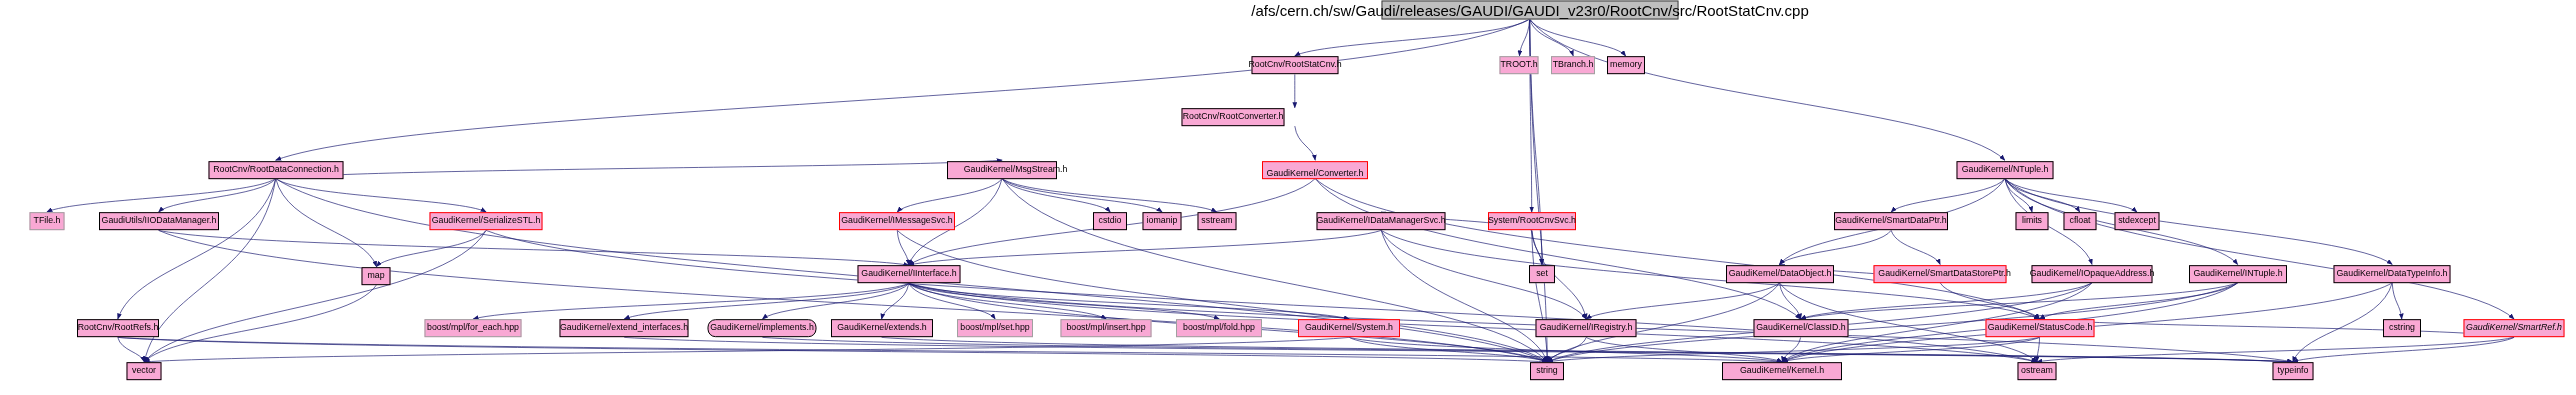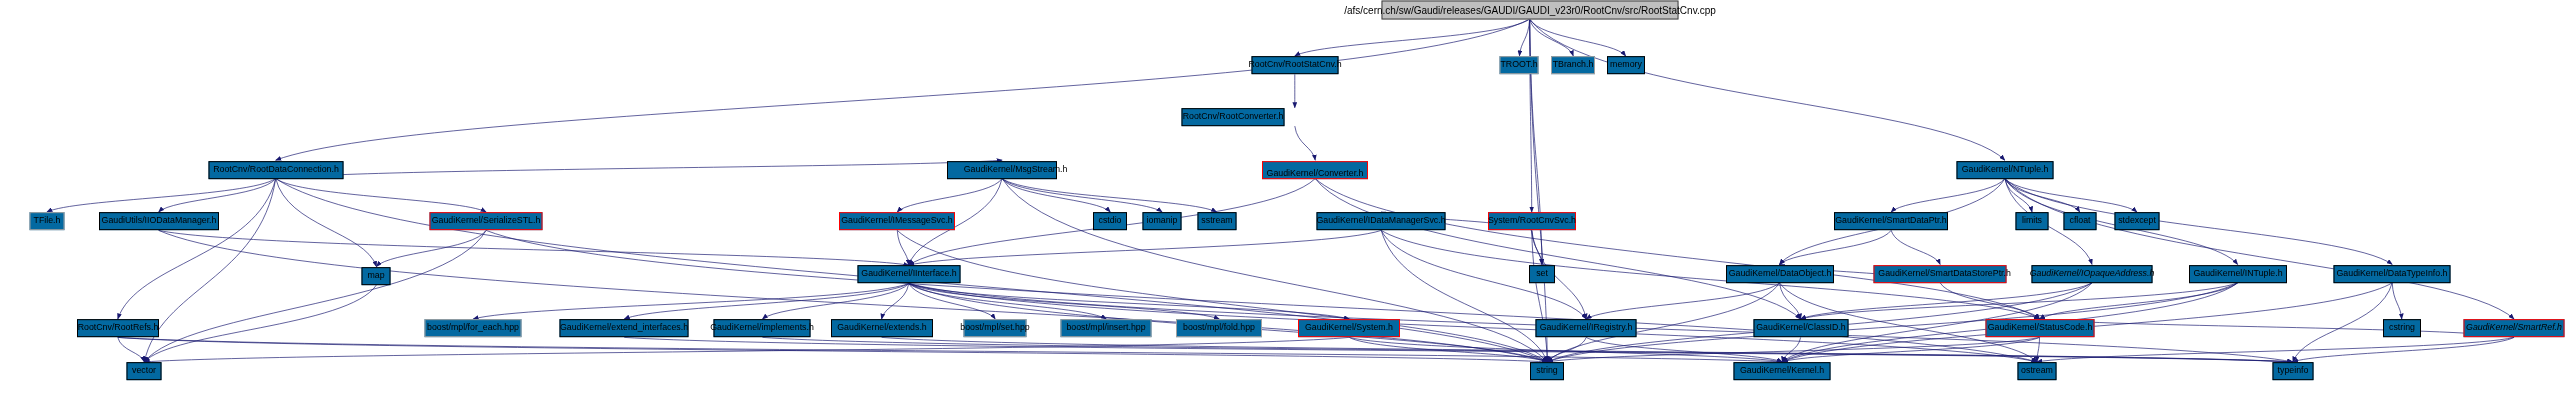--- a/index.html
+++ b/index.html
@@ -24,34 +24,34 @@
     height: 396px;
     pointer-events: none;
   }
   .node {
     position: absolute;
     box-sizing: border-box;
     display: flex;
     align-items: center;
     justify-content: center;
     white-space: nowrap;
-    background: #0369a1;
+    background: #f9a8d4;
     border: 0.7px solid #808080;
     color: #000000;
     font-size: 8.8px;
     line-height: 1;
     height: 17.7px;
     padding: 0 4.8px;
     transform: translate(-50%, -50%);
     z-index: 5;
   }
   .node.root {
     background: #bfbfbf;
     border: 0.7px solid #404040;
-    font-size: 10px;
+    font-size: 15px;
     height: 19px;
   }
   .node.hdr {
     border: 0.7px solid #000000;
   }
   .node.red {
     border: 0.7px solid #ff0000;
   }
   .node.sys {
     border: 0.7px solid #a0a0a0;
@@ -249,45 +249,45 @@
       </div>
       <div class="node hdr" style="left: 1542px; top: 274px; width: 26px;">
         <span class="node-label">set</span>
       </div>
       <div class="node hdr" style="left: 1780px; top: 274px; width: 108px;">
         <span class="node-label">GaudiKernel/DataObject.h</span>
       </div>
       <div class="node red" style="left: 1940px; top: 274px; width: 133px; padding-left: 14px;">
         <span class="node-label">GaudiKernel/SmartDataStorePtr.h</span>
       </div>
-      <div class="node hdr" style="left: 2092px; top: 274px; width: 121px; font-style: italic;">
+      <div class="node hdr" style="left: 2092px; top: 274px; width: 121px;">
         <span class="node-label">GaudiKernel/IOpaqueAddress.h</span>
       </div>
       <div class="node hdr" style="left: 2238px; top: 274px; width: 98px;">
         <span class="node-label">GaudiKernel/INTuple.h</span>
       </div>
       <div class="node hdr" style="left: 2392px; top: 274px; width: 117px;">
         <span class="node-label">GaudiKernel/DataTypeInfo.h</span>
       </div>
       <div class="node hdr" style="left: 118px; top: 328px; width: 82px;">
         <span class="node-label">RootCnv/RootRefs.h</span>
       </div>
       <div class="node sys" style="left: 473px; top: 328px; width: 97px;">
         <span class="node-label">boost/mpl/for_each.hpp</span>
       </div>
       <div class="node hdr" style="left: 624px; top: 328px; width: 129px;">
         <span class="node-label">GaudiKernel/extend_interfaces.h</span>
       </div>
-      <div class="node hdr" style="left: 762px; top: 328px; width: 97px;">
+      <div class="node hdr" style="left: 762px; top: 328px; width: 109px; border-radius: 8px;">
         <span class="node-label">GaudiKernel/implements.h</span>
       </div>
       <div class="node hdr" style="left: 882px; top: 328px; width: 102px;">
         <span class="node-label">GaudiKernel/extends.h</span>
       </div>
-      <div class="node sys" style="left: 995px; top: 328px; width: 63px;">
+      <div class="node sys" style="left: 995px; top: 328px; width: 76px;">
         <span class="node-label">boost/mpl/set.hpp</span>
       </div>
       <div class="node sys" style="left: 1106px; top: 328px; width: 91px;">
         <span class="node-label">boost/mpl/insert.hpp</span>
       </div>
       <div class="node sys" style="left: 1219px; top: 328px; width: 86px;">
         <span class="node-label">boost/mpl/fold.hpp</span>
       </div>
       <div class="node red" style="left: 1349px; top: 328px; width: 102px;">
         <span class="node-label">GaudiKernel/System.h</span>
@@ -306,21 +306,21 @@
       </div>
       <div class="node red" style="left: 2514px; top: 328px; width: 101px; font-style: italic;">
         <span class="node-label">GaudiKernel/SmartRef.h</span>
       </div>
       <div class="node hdr" style="left: 144px; top: 371px; width: 35px;">
         <span class="node-label">vector</span>
       </div>
       <div class="node hdr" style="left: 1547px; top: 371px; width: 34px;">
         <span class="node-label">string</span>
       </div>
-      <div class="node hdr" style="left: 1782px; top: 371px; width: 97px;">
+      <div class="node hdr" style="left: 1782px; top: 371px; width: 120px;">
         <span class="node-label">GaudiKernel/Kernel.h</span>
       </div>
       <div class="node hdr" style="left: 2037px; top: 371px; width: 39px;">
         <span class="node-label">ostream</span>
       </div>
       <div class="node hdr" style="left: 2293px; top: 371px; width: 41px;">
         <span class="node-label">typeinfo</span>
       </div>
     </div>
 </div>

